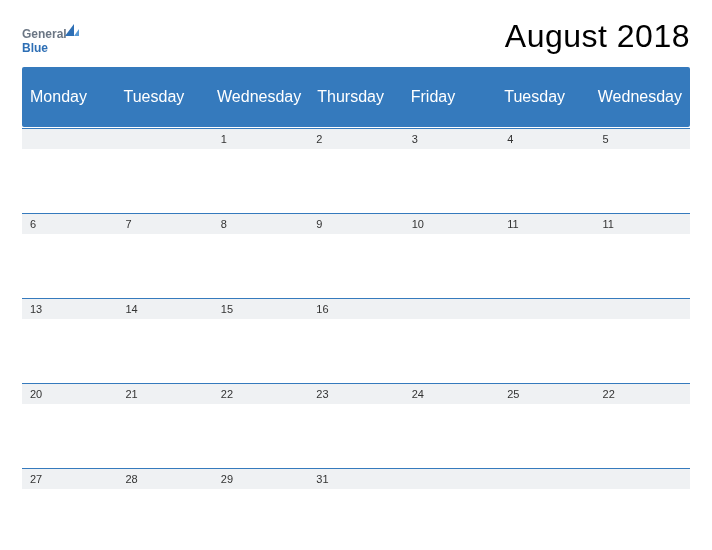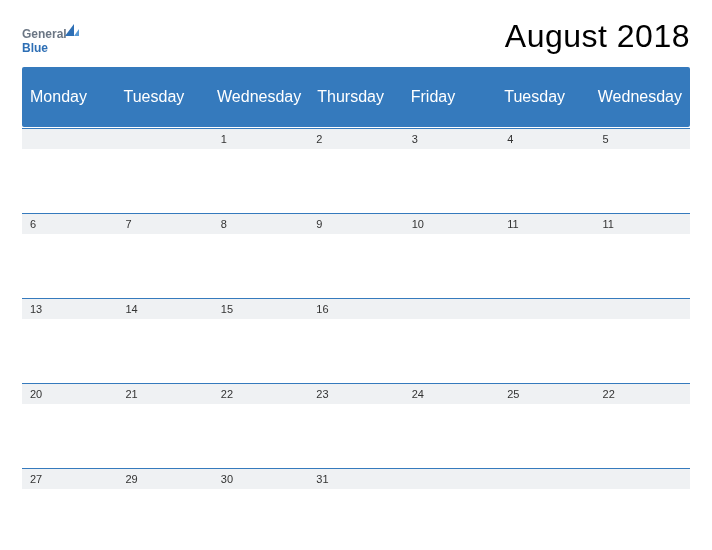--- a/index.html
+++ b/index.html
@@ -173,22 +173,22 @@
       <div class="body-cell"></div>
       <div class="body-cell"></div>
       <div class="body-cell"></div>
       <div class="body-cell"></div>
       <div class="body-cell"></div>
       <div class="body-cell"></div>
   </div>
 
   <div class="week-row date-row">
     <div class="date-cell">27</div>
+    <div class="date-cell">28</div>
     <div class="date-cell">29</div>
-    <div class="date-cell">30</div>
     <div class="date-cell">31</div>
     <div class="date-cell"></div>
     <div class="date-cell"></div>
   </div>
   <div class="week-row body-row">
     <div class="body-cell"></div>
       <div class="body-cell"></div>
       <div class="body-cell"></div>
       <div class="body-cell"></div>
       <div class="body-cell"></div>

